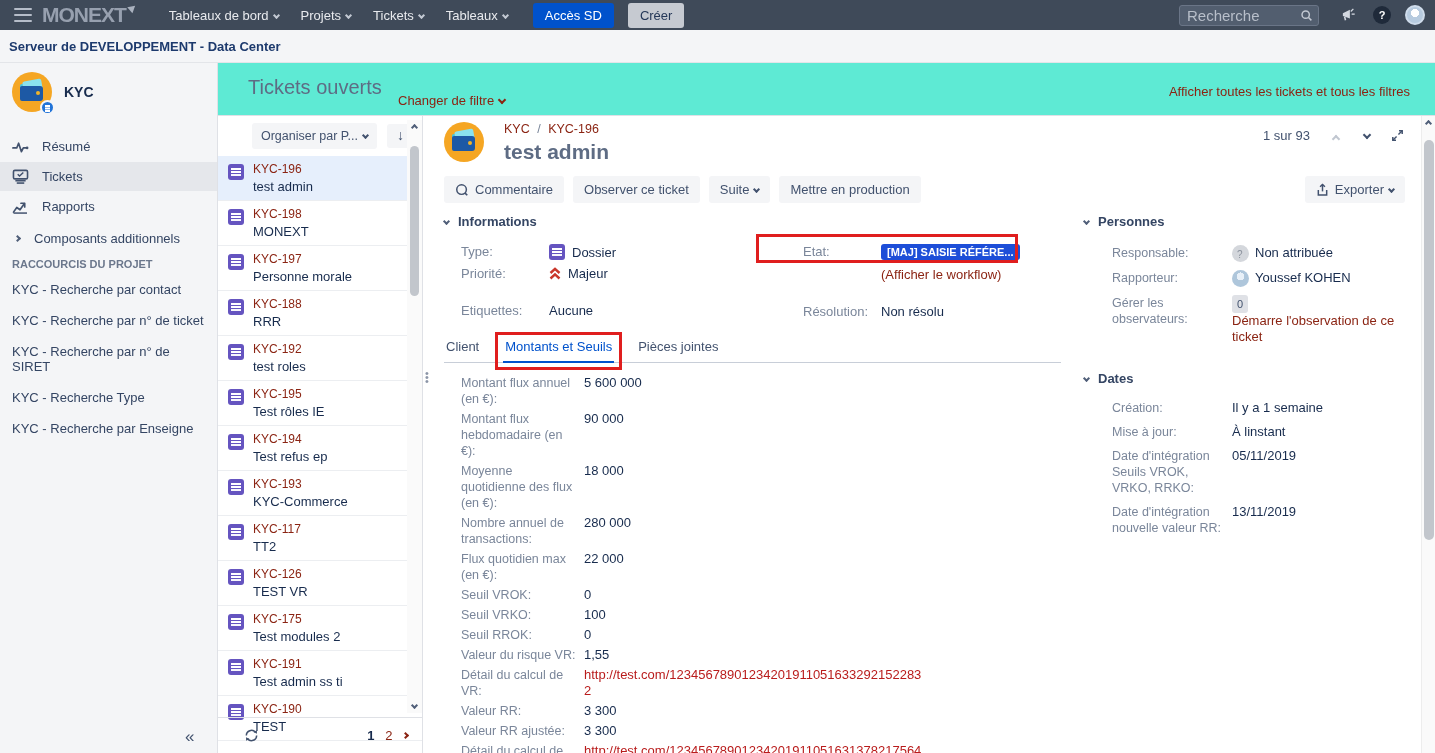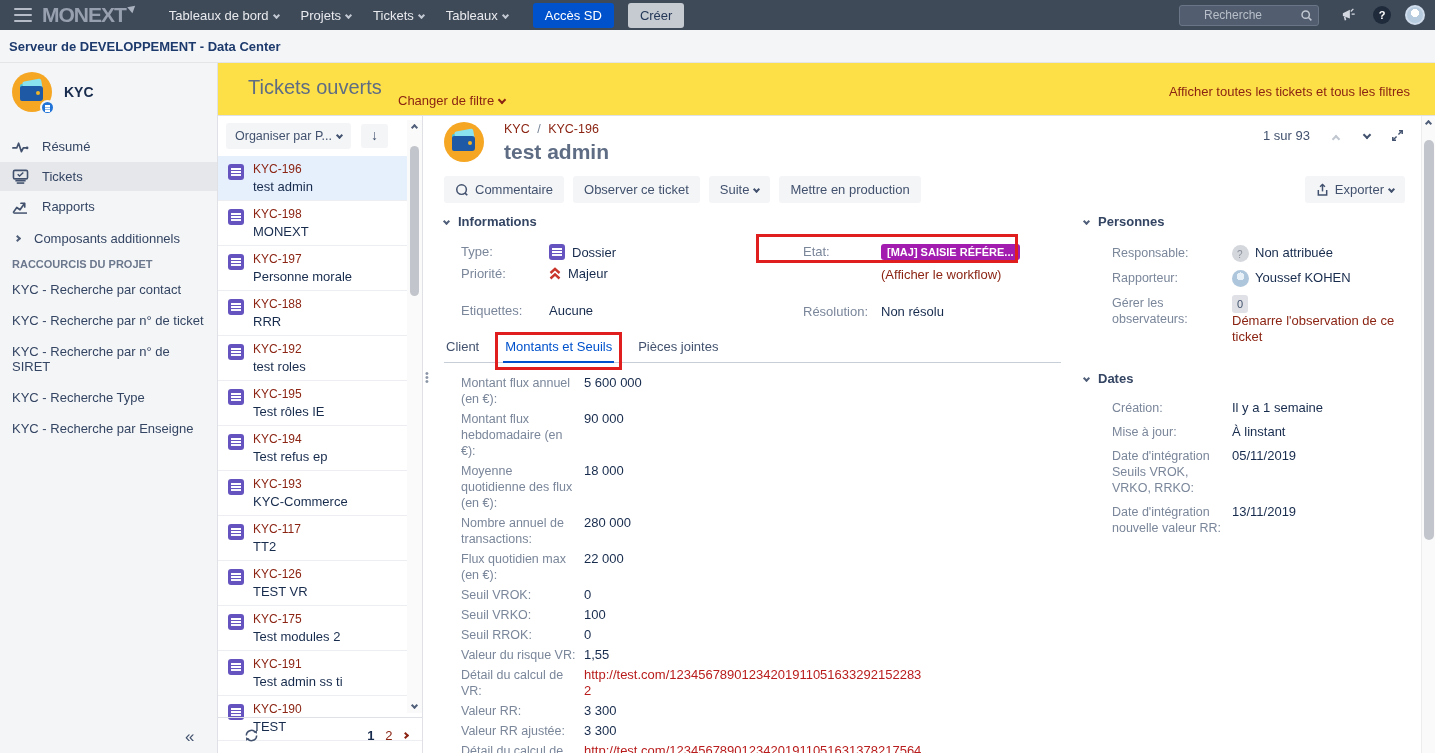--- a/index.html
+++ b/index.html
@@ -13,21 +13,21 @@
   .hamburger { width:18px; height:14px; margin:0 10px 0 4px; display:flex; flex-direction:column; justify-content:space-between; cursor:pointer; }
   .hamburger span { height:2px; background:#b6bdc9; border-radius:1px; }
   .logo { font-size:21px; font-weight:bold; letter-spacing:-1px; color:#97a0af; margin-right:22px; position:relative; padding-right:10px; }
   .logo::after { content:''; position:absolute; right:0; top:1px; width:0; height:0; border-left:7px solid #aab2bf; border-top:4px solid transparent; border-bottom:4px solid transparent; transform:rotate(-40deg); }
   .menu-item { color:#e8eaee; font-size:13px; margin:0 11px; cursor:pointer; white-space:nowrap; }
   .menu-item .chev { width:5px; height:5px; color:#c3c9d3; }
   .btn-access { background:#0052cc; color:#fff; font-size:13px; border:none; border-radius:3px; padding:5px 12px; margin-left:14px; cursor:pointer; }
   .btn-create { background:#c6cad1; color:#253858; font-size:13px; border:none; border-radius:3px; padding:5px 12px; margin-left:14px; cursor:pointer; }
   .topbar-right { margin-left:auto; display:flex; align-items:center; }
   .search-box { position:relative; width:140px; height:21px; margin-right:14px; }
-  .search-box input { width:100%; height:100%; background:#525e6f; border:1px solid #6a7587; border-radius:3px; color:#e8eaee; font-size:12px; padding:0 24px 0 24px; outline:none; }
+  .search-box input { width:100%; height:100%; background:#525e6f; border:1px solid #6a7587; border-radius:3px; color:#e8eaee; font-size:15px; padding:0 24px 0 7px; outline:none; }
   .search-box input::placeholder { color:#b8bfca; }
   .search-icon { position:absolute; right:6px; top:4px; color:#c3c9d3; }
   .top-icon { margin:0 8px; color:#d3d8e0; cursor:pointer; }
   .help-circle { width:18px; height:18px; border-radius:50%; background:#1f2a3a; color:#fff; font-size:11px; font-weight:bold; display:flex; align-items:center; justify-content:center; margin:0 8px; cursor:pointer; }
   .user-avatar { width:20px; height:20px; border-radius:50%; background:radial-gradient(circle at 50% 38%, #fff 0 4px, #b7cbdf 4px 100%); border:2px solid #cfdceb; margin-left:6px; cursor:pointer; }
 
   
   .banner { position:absolute; top:30px; left:0; width:100%; height:28px; background:#f4f5f7; border-bottom:1px solid #e3e5e9; display:flex; align-items:center; padding:16px 9px; font-size:13px; font-weight:bold; color:#1d3a6d; z-index:25; }
 
   
@@ -46,31 +46,31 @@
   .nav-item.selected { background:#e5e7eb; }
   .nav-item .nicon { width:18px; margin-right:12px; color:#42526e; }
   .nav-sub { display:flex; align-items:center; padding:9px 12px; cursor:pointer; }
   .nav-sub .chev { transform:rotate(-45deg); width:5px; height:5px; margin:0 14px 0 3px; color:#505f79; }
   .shortcuts { margin-top:3px; padding:0 12px; }
   .shortcuts-title { font-size:11px; font-weight:bold; color:#6b778c; margin-bottom:4px; }
   .shortcut-link { display:block; padding:8px 0; color:#344563; cursor:pointer; text-decoration:none; }
   .collapse-btn { position:absolute; bottom:6px; left:185px; font-size:17px; color:#42526e; cursor:pointer; }
 
   
-  .content-header { position:absolute; top:58px; left:218px; right:0; height:58px; background:#fde047; border-bottom:1px solid #dfe1e6; }
+  .content-header { position:absolute; top:58px; left:218px; right:0; height:58px; background:#5eead4; border-bottom:1px solid #dfe1e6; }
   .filter-title { position:absolute; left:30px; top:18px; font-size:20px; color:#5e6c84; }
   .change-filter { position:absolute; left:180px; top:26px; font-size:13px; color:#8b2413; cursor:pointer;margin-top:9px; }
   .show-all-link { position:absolute; right:25px; top:26px; font-size:13px; color:#8b2413; cursor:pointer; text-decoration:none; }
 
   
   .content-body { position:absolute; top:116px; left:218px; right:0; bottom:0; }
 
   
   .list-panel { position:absolute; left:0; top:0; width:204px; bottom:0; background:#fff; }
-  .list-controls { height:40px; display:flex; align-items:center; padding:0 8px; }
+  .list-controls { height:40px; display:flex; align-items:center; padding:0 8px;justify-content:flex-end; }
   .sort-btn { background:#f4f5f7; border:none; border-radius:3px; color:#42526e; font-size:12.5px; padding:6px 9px; cursor:pointer; white-space:nowrap; }
   .sort-btn .chev { width:5px; height:5px; }
   .order-btn { background:#f4f5f7; border:none; border-radius:3px; color:#42526e; font-size:14px; padding:3px 10px 5px; margin-left:10px; cursor:pointer; }
   .ticket-list { list-style:none; }
   .ticket-item { display:flex; padding:6px 4px 6px 10px; border-bottom:1px solid #eceef1; cursor:pointer; }
   .ticket-item.selected { background:#e6effc; }
   .doc-icon { width:16px; height:16px; flex:0 0 16px; background:#6554c0; border-radius:3px; margin-top:2px; position:relative; }
   .doc-icon::after { content:''; position:absolute; left:3px; top:4px; width:10px; height:1.6px; background:#fff; box-shadow:0 3px 0 #fff, 0 6px 0 rgba(255,255,255,.95); }
   .trows { margin-left:9px; overflow:hidden; }
   .tkey { display:block; font-size:12px; color:#8b2413; cursor:pointer; }
@@ -120,21 +120,21 @@
 
   .info-section { position:absolute; left:15px; top:98px; width:640px; }
   .info-grid { position:relative; margin-top:12px; }
   .irow { display:flex; align-items:flex-start; padding:3px 0; position:relative; }
   .ilabel { width:88px; flex:0 0 88px; color:#7a869a; font-size:13px; margin-left:17px; }
   .ival { font-size:13px; color:#172b4d; display:flex; align-items:center; }
   .ival .doc-icon { margin:0 7px 0 0; }
   .etq-row { margin-top:16px; }
   .info-right { position:absolute; left:342px; top:0; width:290px; }
   .info-right .ilabel { width:78px; flex:0 0 78px; }
-  .status-badge { background:#a21caf; color:#fff; font-size:11px; font-weight:bold; border-radius:3px; padding:2px 6px; white-space:nowrap; }
+  .status-badge { background:#1d4ed8; color:#fff; font-size:11px; font-weight:bold; border-radius:3px; padding:2px 6px; white-space:nowrap; }
   .annot { position:absolute; border:3px solid #e01e1e; pointer-events:none; }
   .annot-etat { left:-30px; top:-7px; width:262px; height:29px; }
   .workflow-row { padding:4px 0 2px 95px; font-size:13px; }
   .workflow-link { color:#8b2413; cursor:pointer; }
   .resolution-row { margin-top:17px; }
 
   .tabs-row { display:flex; margin-top:18px; border-bottom:1px solid #c8ced8; width:617px; }
   .tab { position:relative; font-size:13px; color:#42526e; padding:0 2px 7px; margin-right:22px; cursor:pointer; }
   .tab.active { color:#0052cc; border-bottom:2px solid #0052cc; margin-bottom:-1px; }
   .tab.annotated::after { content:''; position:absolute; left:-8px; right:-8px; top:-7px; bottom:-9px; border:3px solid #e01e1e; pointer-events:none; }

